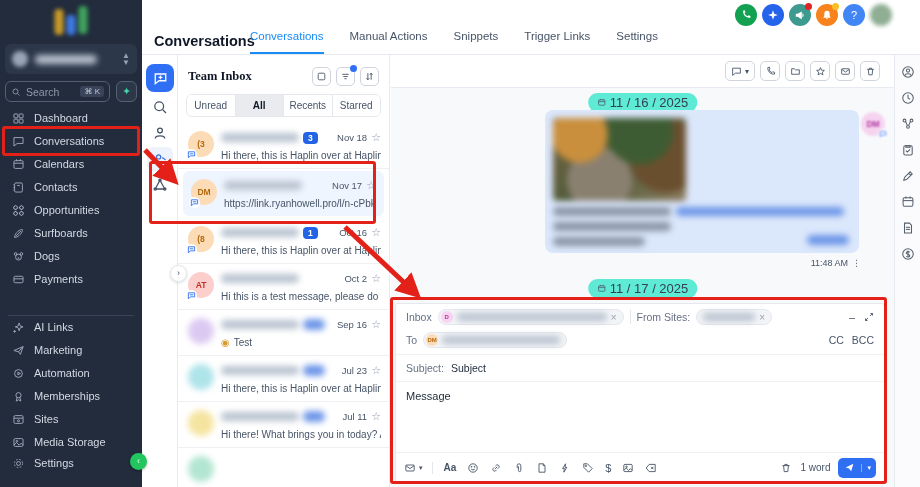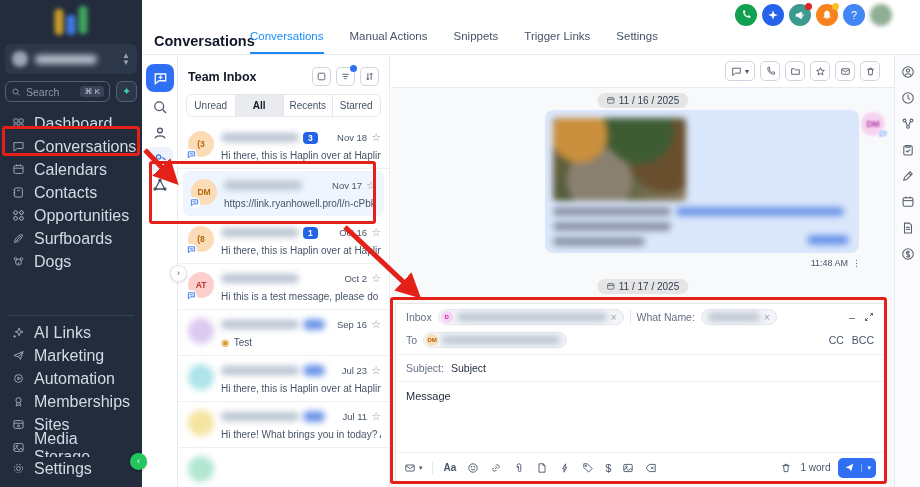--- a/index.html
+++ b/index.html
@@ -26,21 +26,21 @@
   .account .chev { margin-left:auto; color:#97a2b3; font-size:8px; line-height:7px; text-align:center; }
   .searchrow { position:absolute; left:5px; top:81px; width:132px; display:flex; gap:6px; }
   .search { flex:1; height:21px; border:1px solid #556072; border-radius:6px; display:flex; align-items:center; padding:0 5px; gap:5px; }
   .search .ph { color:#8f99aa; font-size:10.5px; flex:1; }
   .search .kbd { background:#39445a; color:#c4cbd7; border-radius:3px; font-size:8px; padding:1px 4px; white-space:nowrap; }
   .ai-btn { width:21px; height:21px; border:1px solid #556072; background:#2c3749; border-radius:6px;
     color:#3fd0a4; font-size:11px; line-height:19px; text-align:center; }
   .menu { position:absolute; left:0; width:142px; }
   .menu.primary { top:112px; }
   .menu.secondary { top:321px; height:136px; overflow:hidden; }
-  .mitem { height:23px; display:flex; align-items:center; gap:9px; padding:0 12px; font-size:16px; color:#d4dae3; }
+  .mitem { height:23px; display:flex; align-items:flex-start; gap:9px; padding:0 12px; font-size:11px; color:#d4dae3; }
   .mitem svg { width:13px; height:13px; stroke:#9aa6b7; stroke-width:1.5; fill:none; flex:none; }
   .sb-divider { position:absolute; left:8px; top:315px; width:126px; height:1px; background:#39445a; }
   .settings-item { position:absolute; left:0; bottom:7px; width:142px; }
   .collapse-btn { position:absolute; left:130px; bottom:17px; width:17px; height:17px; border-radius:50%;
     background:#22c55e; color:#fff; border:none; font-size:9px; line-height:17px; text-align:center; z-index:30;
     box-shadow:0 1px 3px rgba(0,0,0,.3); }
 
   
   .topbar { position:absolute; left:142px; top:0; width:778px; height:55px; background:#fff; border-bottom:1px solid #e7eaf0; }
   .page-title { position:absolute; left:12px; top:33px; font-size:14.5px; font-weight:bold; color:#101828; }
@@ -61,21 +61,21 @@
     display:flex; align-items:center; justify-content:center; }
   .rail-active svg { width:15px; height:15px; stroke:#fff; stroke-width:1.7; fill:none; }
   .rail-tile { position:absolute; left:5px; top:92px; width:26px; height:24px; background:#eef2fd; border-radius:6px;
     display:flex; align-items:center; justify-content:center; }
   .rail-tile svg { width:14px; height:14px; stroke:#3b6fe0; stroke-width:1.7; fill:none; }
   .expand-btn { position:absolute; left:-9px; top:210px; width:17px; height:17px; background:#fff; border:1px solid #e4e7ec;
     border-radius:50%; box-shadow:0 1px 3px rgba(16,24,40,.15); font-size:9px; color:#475467; line-height:15px; text-align:center; z-index:5; }
 
   
   .listpanel { position:absolute; left:178px; top:55px; width:212px; height:432px; background:#fff; border-right:1px solid #e7eaf0; }
-  .list-head { display:flex; align-items:center; padding:12px 10px 8px 10px; }
+  .list-head { display:flex; align-items:center; padding:12px 10px 8px 10px;font-family:Liberation Serif, serif; }
   .list-title { font-size:12.5px; font-weight:bold; color:#101828; }
   .list-tools { margin-left:auto; display:flex; gap:5px; }
   .tool { position:relative; width:19px; height:19px; border:1px solid #d0d5dd; border-radius:5px;
     display:flex; align-items:center; justify-content:center; }
   .tool svg { width:11px; height:11px; stroke:#475467; stroke-width:1.6; fill:none; }
   .tool .ndot { position:absolute; top:-3px; right:-3px; width:7px; height:7px; background:#2f6ff4; border-radius:50%; }
   .segmented { display:flex; margin:0 8px 6px 8px; border:1px solid #e4e7ec; border-radius:6px; overflow:hidden; }
   .seg { flex:1; text-align:center; font-size:10px; color:#475467; padding:5px 0; background:#fff; border-right:1px solid #e4e7ec; }
   .seg:last-child { border-right:none; }
   .seg.active { background:#e9ebef; color:#101828; font-weight:bold; }
@@ -102,22 +102,22 @@
   .eye-ic { color:#d79a2b; font-size:10px; }
 
   
   .thread { position:absolute; left:391px; top:55px; width:503px; height:432px; background:#f8f9fb; }
   .thread-toolbar { height:33px; background:#fff; border-bottom:1px solid #e7eaf0; display:flex; align-items:center;
     justify-content:flex-end; gap:5px; padding:0 14px; }
   .tt-group { display:flex; align-items:center; gap:3px; border:1px solid #d0d5dd; border-radius:5px; height:20px; padding:0 5px; }
   .tt-btn { width:20px; height:20px; border:1px solid #d0d5dd; border-radius:5px; display:flex; align-items:center; justify-content:center; }
   .thread-toolbar svg { width:11px; height:11px; stroke:#475467; stroke-width:1.6; fill:none; }
   .tt-chev { font-size:8px; color:#475467; }
-  .datechip { position:absolute; left:50%; transform:translateX(-50%); background:#e5e5e5; border-radius:9px;
-    display:flex; align-items:center; gap:4px; padding:2px 9px; font-size:10px; color:#344054; }
+  .datechip { position:absolute; left:50%; transform:translateX(-50%); background:#5eead4; border-radius:9px;
+    display:flex; align-items:center; gap:4px; padding:2px 9px; font-size:13px; color:#344054; }
   .datechip svg { width:9px; height:9px; stroke:#475467; stroke-width:1.6; fill:none; }
   .bubble { position:absolute; left:154px; top:55px; width:314px; height:143px; background:#dbe7fb; border-radius:8px; padding:8px; }
   .bubble-photo { width:133px; height:83px; border-radius:4px; filter:blur(3px); overflow:hidden;
     background:
       radial-gradient(circle at 20% 20%, #c98f3c 0 22%, transparent 23%),
       radial-gradient(circle at 65% 15%, #3e5c33 0 30%, transparent 31%),
       radial-gradient(circle at 85% 45%, #6a4f2e 0 30%, transparent 31%),
       radial-gradient(circle at 35% 75%, #8a8070 0 30%, transparent 31%),
       linear-gradient(135deg, #7a6243, #4c5c3a 50%, #8c7a5d); }
   .bline { display:flex; gap:5px; margin-top:6px; }
@@ -249,20 +249,27 @@
       </div>
       <div class="mitem">
         <svg viewBox="0 0 20 20">
             <circle cx="10" cy="11" r="4.5"></circle>
             <circle cx="5.5" cy="6" r="2"></circle>
             <circle cx="14.5" cy="6" r="2"></circle>
             <circle cx="10" cy="12.5" r="0.8"></circle>
           </svg>
         <span>Dogs</span>
       </div>
+      <div class="mitem">
+        <svg viewBox="0 0 20 20">
+            <rect x="3" y="5" width="14" height="10" rx="2"></rect>
+            <line x1="3" y1="9" x2="17" y2="9"></line>
+          </svg>
+        <span>Payments</span>
+      </div>
     </nav>
 
     <div class="sb-divider"></div>
 
     <nav class="menu secondary">
       <div class="mitem">
         <svg viewBox="0 0 20 20">
             <path d="M11 3 l1.5 4.5 L17 9 l-4.5 1.5 L11 15 l-1.5-4.5 L5 9 l4.5-1.5 z"></path>
             <line x1="4" y1="14" x2="4" y2="18"></line>
             <line x1="2" y1="16" x2="6" y2="16"></line>
@@ -642,21 +649,21 @@
 
     <div class="compose">
       <div class="c-row">
         <span class="c-label">Inbox</span>
         <span class="pill">
           <span class="pav pink">D</span>
           <span class="blob" style="width:150px;height:8px"></span>
           <span class="x">×</span>
         </span>
         <span class="vdiv"></span>
-        <span class="c-label">What Name:</span>
+        <span class="c-label">From Sites:</span>
         <span class="pill">
           <span class="blob" style="width:52px;height:8px;margin-left:4px"></span>
           <span class="x">×</span>
         </span>
         <span class="c-right">
           <span>–</span>
           <svg viewBox="0 0 20 20" width="10" height="10">
               <path d="M12 8 L17 3 M17 3 h-4 M17 3 v4 M8 12 L3 17 M3 17 h4 M3 17 v-4" stroke="#475467" stroke-width="1.8" fill="none"></path>
             </svg>
         </span>

